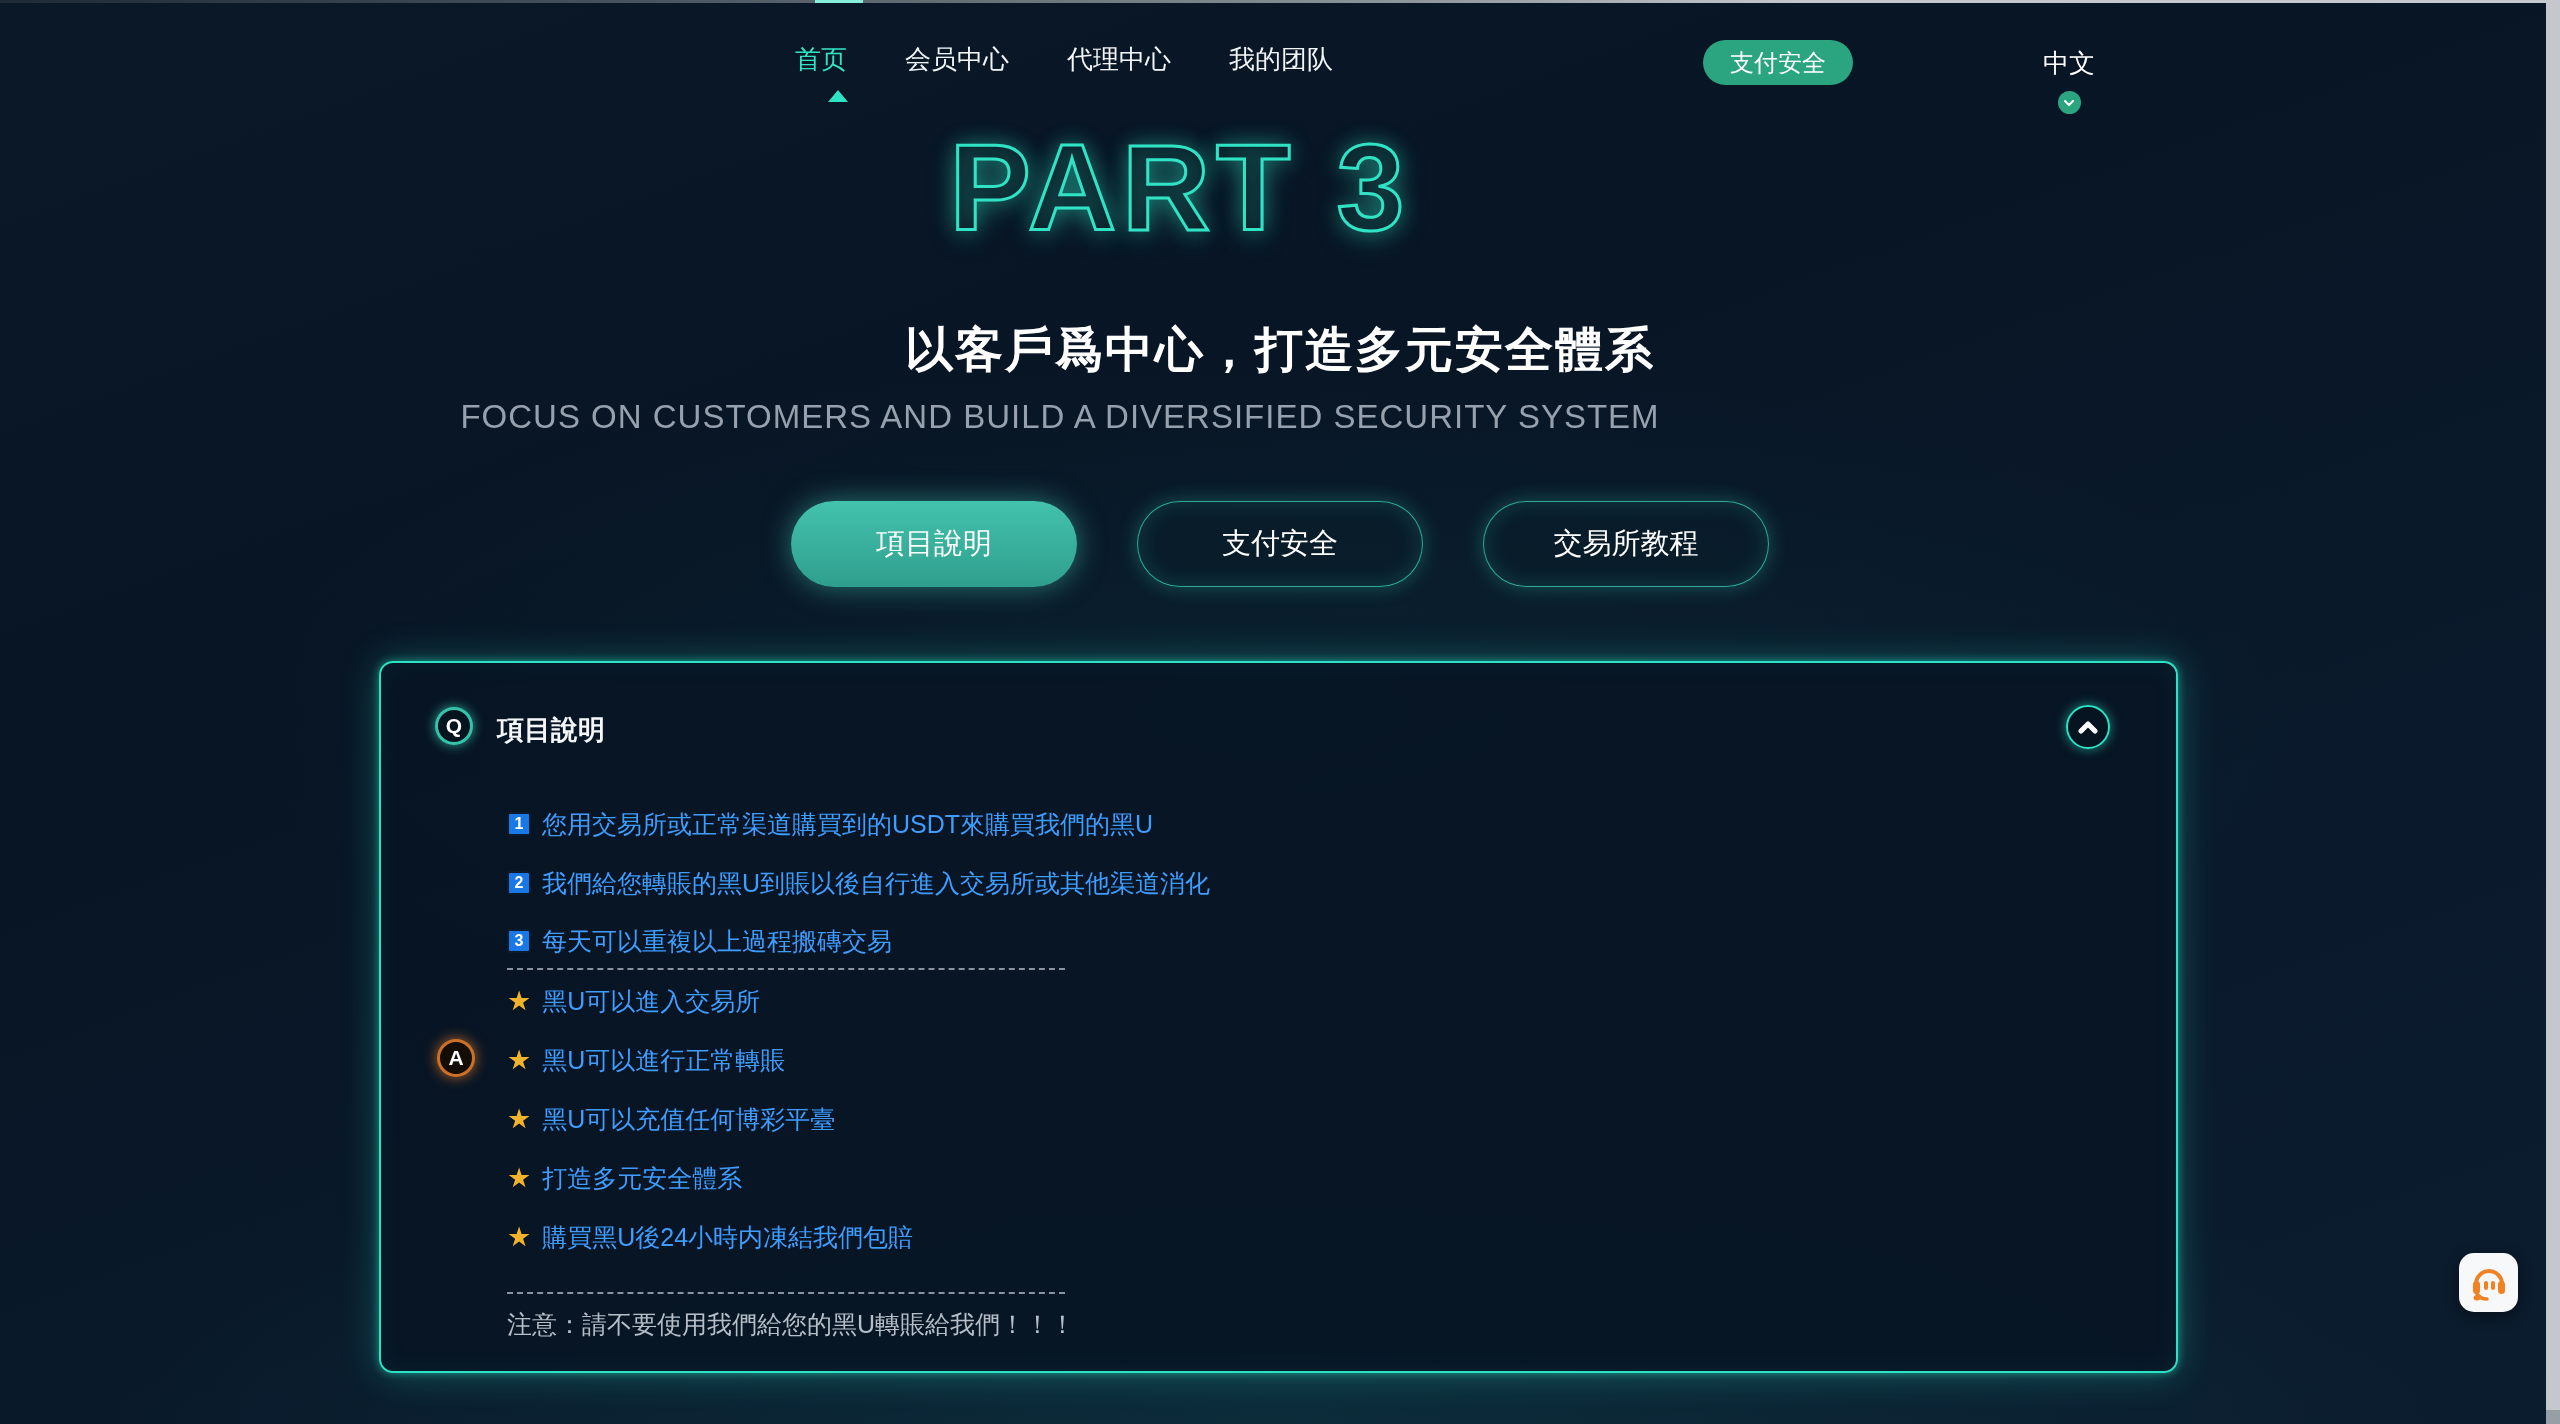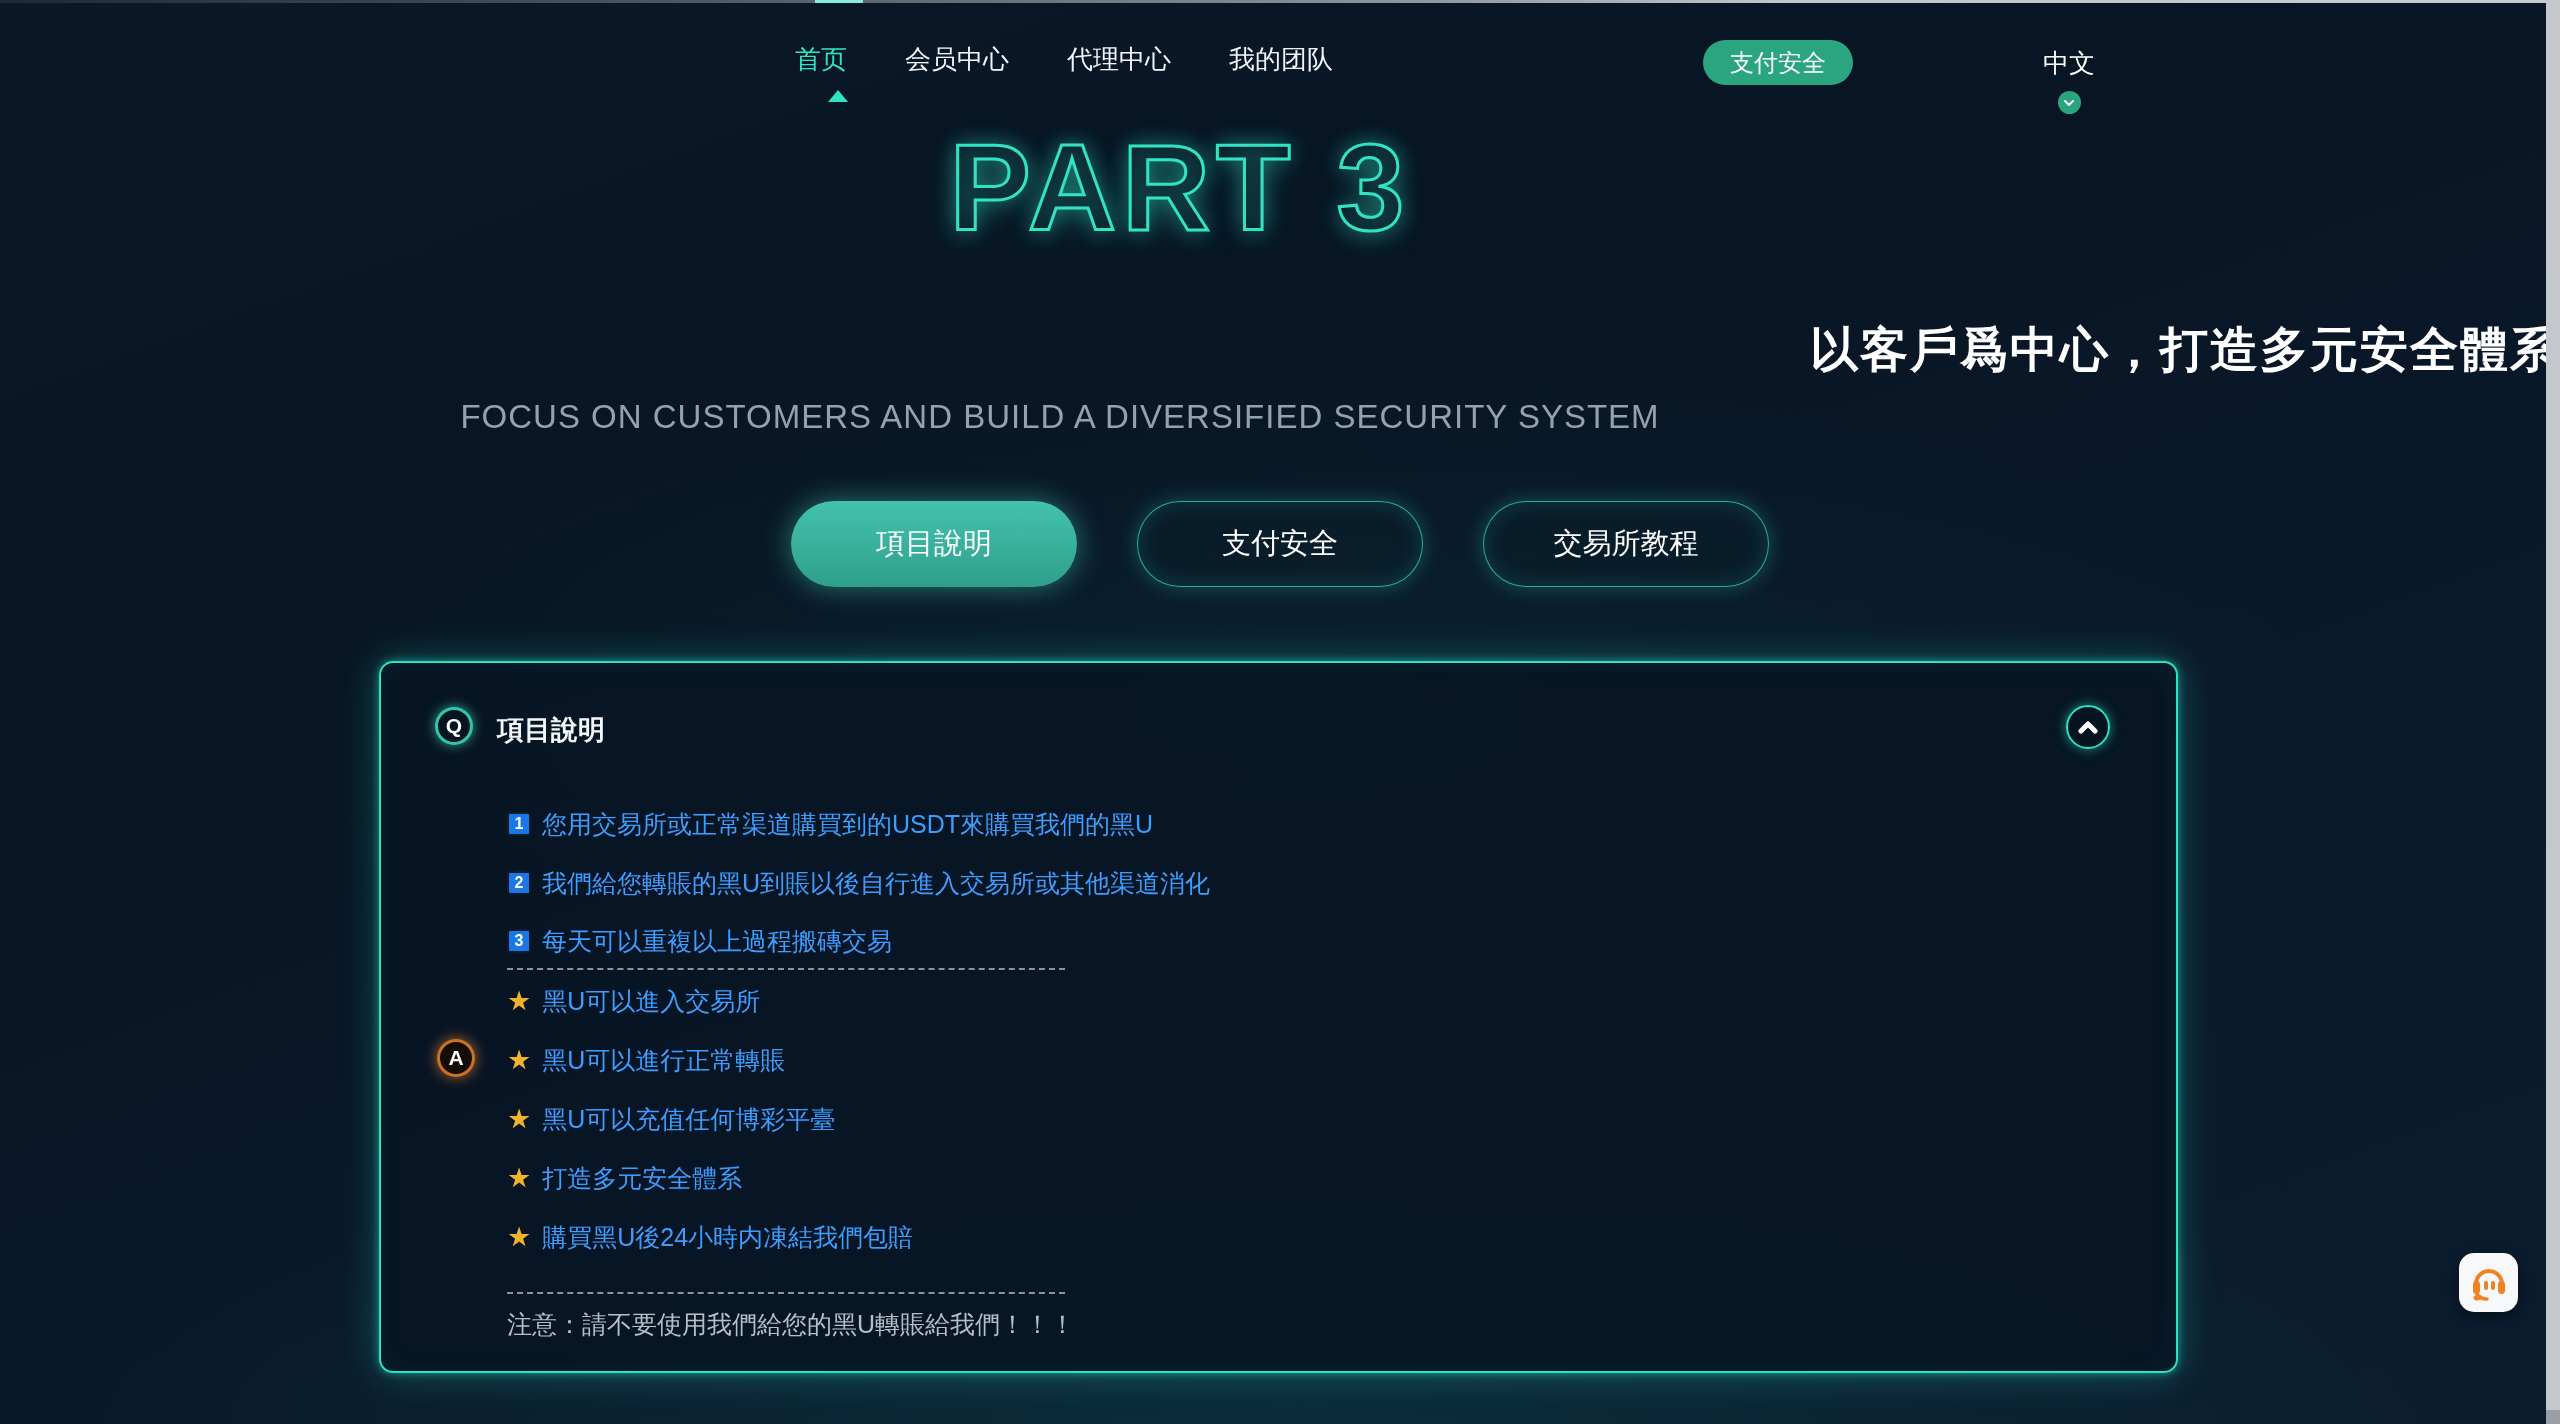--- a/index.html
+++ b/index.html
@@ -27,21 +27,21 @@
     background:#2aa580; color:#fff; font-size:24px; border:none; border-radius:23px; line-height:45px; cursor:pointer; }
   .lang { position:absolute; left:2043px; top:46px; display:flex; align-items:center; gap:10px; cursor:pointer;flex-direction:column; }
   .lang-label { color:#fff; font-size:26px; }
   .lang-circle { width:23px; height:23px; border-radius:50%; background:#2aa580; display:flex; align-items:center; justify-content:center; }
 
   
   .part-title { position:absolute; left:0; top:118px; width:2360px; text-align:center;
     font-size:122px; font-weight:800; letter-spacing:6px; color:rgba(7,18,31,0.55);
     -webkit-text-stroke:3px #2fe3c4;
     text-shadow:0 0 22px rgba(47,227,196,0.45), 0 6px 30px rgba(47,227,196,0.25); }
-  .hero-title { position:absolute; left:0; top:318px; width:2560px; text-align:right;
+  .hero-title { position:absolute; left:0; top:318px; width:2560px; text-align:center;
     font-size:48px; font-weight:700; color:#ffffff; letter-spacing:2px; }
   .hero-subtitle { position:absolute; left:0; top:398px; width:2120px; text-align:center;
     font-size:33px; color:#96a1ad; letter-spacing:1px; }
 
   
   .tabs { position:absolute; left:0; top:501px; width:2560px; display:flex; justify-content:center; gap:60px; }
   .tab-btn { width:286px; height:86px; border-radius:43px; font-size:29px; color:#fff;
     display:flex; align-items:center; justify-content:center; cursor:pointer;
     background:rgba(10,30,42,0.55); border:1px solid rgba(56,219,192,0.75);
     box-shadow:0 0 20px rgba(56,219,192,0.30), inset 0 0 22px rgba(56,219,192,0.18); }

